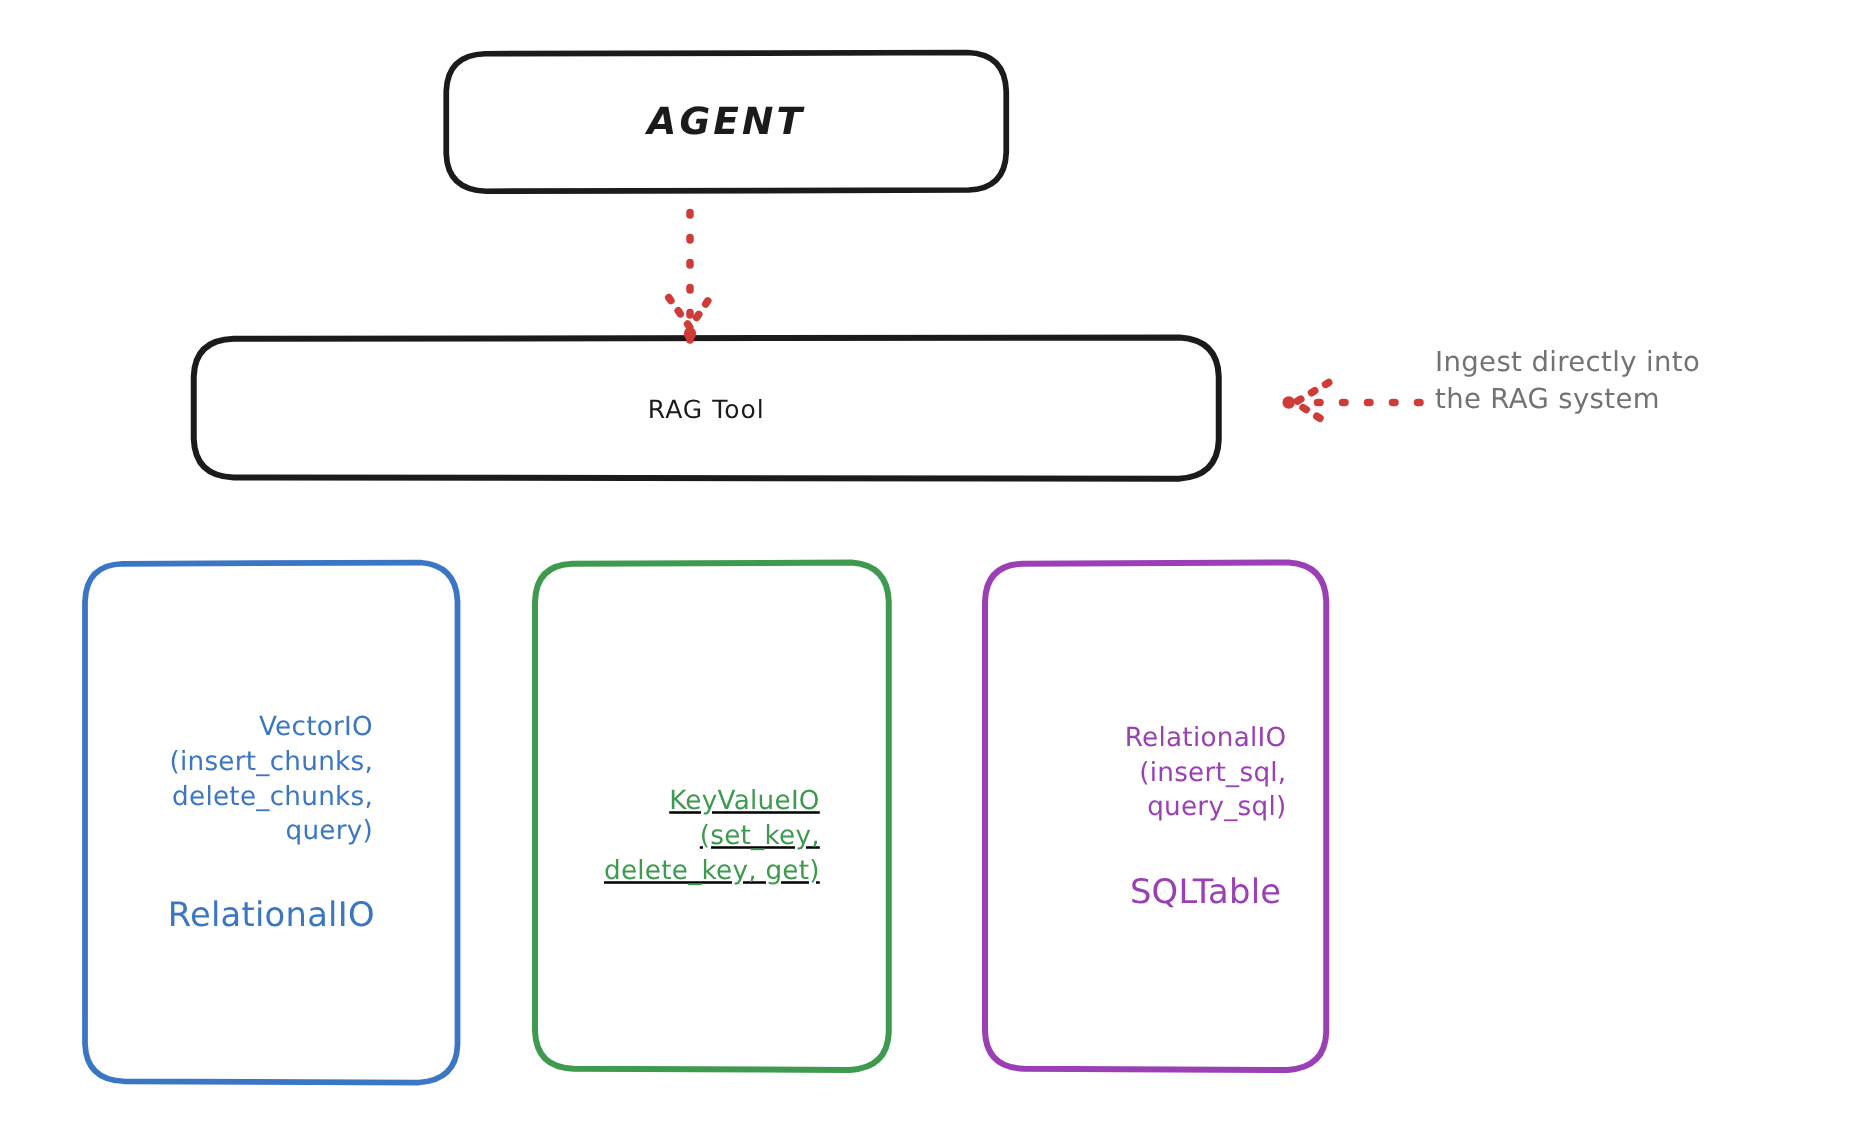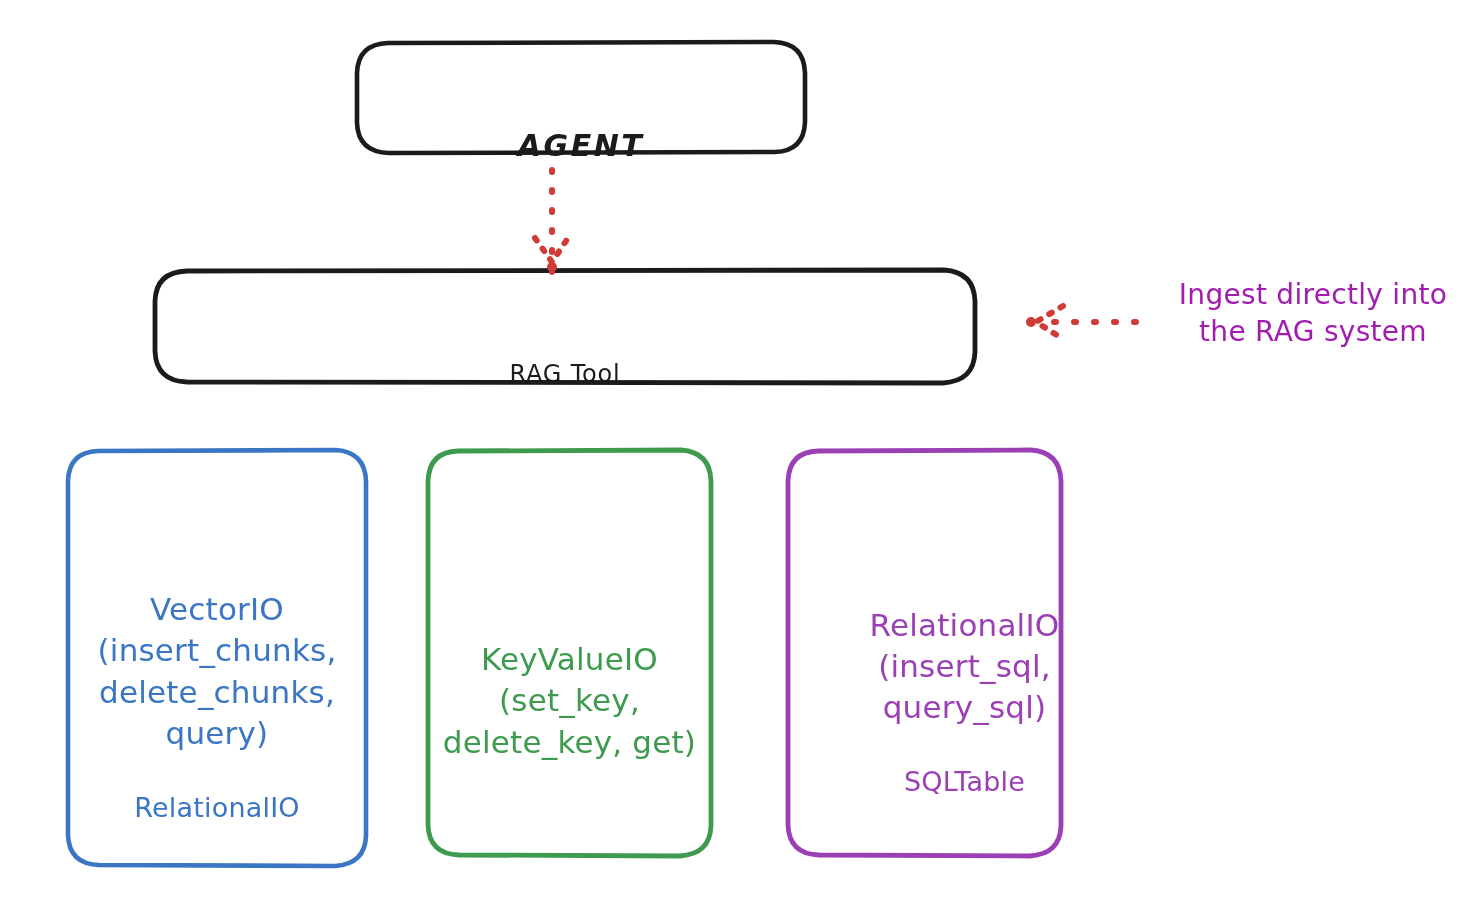--- a/index.html
+++ b/index.html
@@ -25,21 +25,20 @@
   .node {
     position: absolute;
     box-sizing: border-box;
     display: flex;
     flex-direction: column;
     align-items: center;
     justify-content: center;
     text-align: center;
     background: transparent;
     pointer-events: auto;
-    margin-top: 48px;
   }
 
   .node-label {
     white-space: pre-line;
     line-height: 1.30;
     letter-spacing: 0.4px;
   }
 
   
   #node-agent {
@@ -58,52 +57,54 @@
   }
 
   
   #node-ragtool {
     left: 155px;
     top: 270px;
     width: 820px;
     height: 113px;
   }
   #node-ragtool .node-label {
-    font-size: 24px;
+    font-size: 20px;
     font-weight: 500;
     color: #1b1b1b;
     letter-spacing: 0.8px;
   }
 
   
   #node-vectorio {
     left: 68px;
     top: 450px;
     width: 298px;
     height: 416px;
   }
   #node-keyvalueio {
     left: 428px;
-    top: 450px;
+    top: 466px;
     width: 283px;
     height: 406px;
+    text-decoration: underline;
   }
   #node-relationalio {
     left: 828px;
     top: 450px;
     width: 273px;
     height: 406px;
   }
 
   .leaf-label {
-    font-size: 31px;
+    font-size: 21px;
     font-weight: 500;
     line-height: 1.33;
     white-space: pre-line;
     letter-spacing: 0.2px;
+    text-align: right;
   }
   .leaf-sub {
     font-size: 27px;
     font-weight: 500;
     letter-spacing: 0.2px;
     margin-top: 38px;
   }
 
   #node-vectorio .leaf-label,
   #node-vectorio .leaf-sub { color: #3a76c4; }
@@ -111,25 +112,24 @@
   #node-keyvalueio .leaf-sub { color: #3d9a4e; }
   #node-relationalio .leaf-label,
   #node-relationalio .leaf-sub { color: #9b3fb5; }
 
   
   #annotation-ingest {
     position: absolute;
     left: 1148px;
     top: 276px;
     width: 330px;
-    color: #a21caf;
-    font-size: 28px;
+    color: #737373;
+    font-size: 22px;
     font-weight: 500;
     line-height: 1.33;
-    text-align: center;
     white-space: pre-line;
     letter-spacing: 0.3px;
   }
 </style>
 </head>
 <body>
 
 <svg id="canvas" viewBox="0 0 1484 910" xmlns="http://www.w3.org/2000/svg">
 
   <path d="M 388 43

